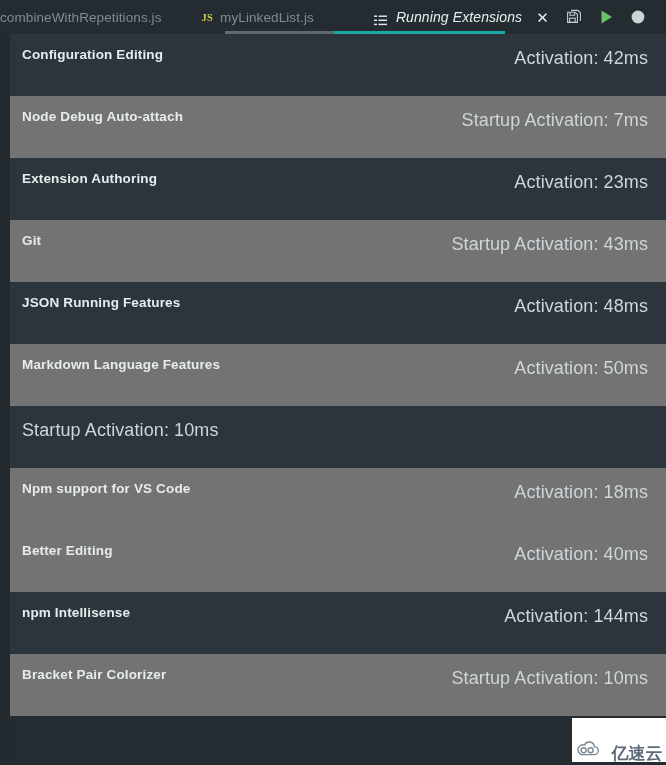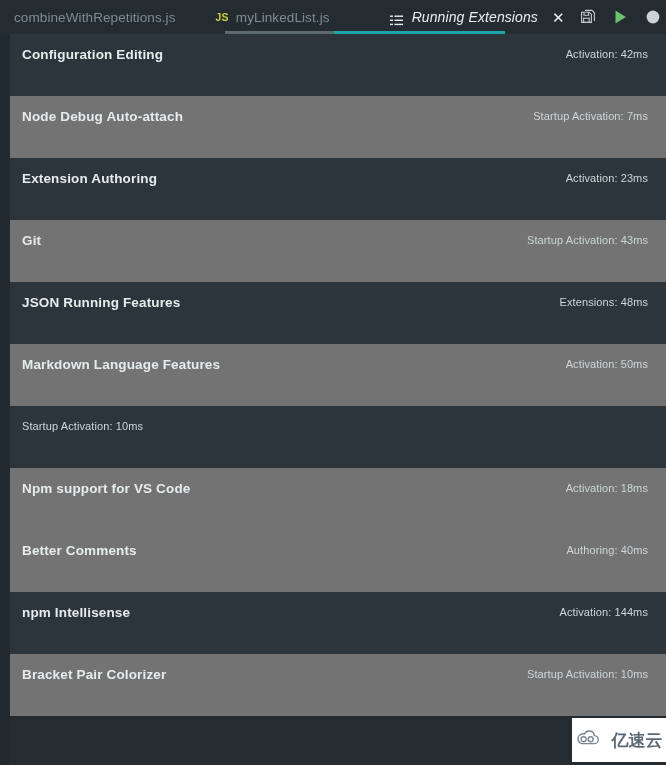--- a/index.html
+++ b/index.html
@@ -42,31 +42,31 @@
 
   .tab-label {
     font-size: 13.5px;
     letter-spacing: 0.1px;
   }
 
   .tab-inactive .tab-label {
     color: #7d8c93;
   }
 
-  .tab-first { padding-left: 14px; padding-right: 26px; }
+  .tab-first { padding-left: 0; padding-right: 26px; }
 
   .tab-js { padding-left: 14px; padding-right: 40px; }
 
   .js-badge {
     font-size: 10.5px;
     font-weight: bold;
     color: #cbcb41;
     margin-right: 7px;
     letter-spacing: 0.2px;
-    font-family: Liberation Sans, sans-serif;
+    font-family: Liberation Serif, serif;
     text-align: right;
   }
 
   .tab-active { padding-left: 20px; padding-right: 8px; text-align: center; }
 
   .tab-active .tab-label {
     color: #e8eef0;
     font-style: italic;
     font-size: 14px;
   }
@@ -157,37 +157,37 @@
     color: #e6ecee;
     font-size: 13.5px;
     font-weight: bold;
     line-height: 1;
     padding-top: 14px;
     letter-spacing: 0.15px;
   }
 
   .ext-activation {
     color: #cdd6d9;
-    font-size: 11px;
+    font-size: 18px;
     line-height: 1;
     padding-top: 15px;
     letter-spacing: 0.1px;
     white-space: nowrap;
   }
 
   
   .watermark {
     position: absolute;
     left: 572px;
     top: 718px;
     width: 94px;
     height: 44px;
     background: #ffffff;
     display: flex;
-    align-items: center;
+    align-items: flex-end;
     justify-content: center;
     gap: 12px;
     z-index: 10;
   }
 
   .wm-text {
     color: #5c6a78;
     font-size: 17px;
     font-weight: bold;
     letter-spacing: 0px;
@@ -274,36 +274,36 @@
       <div class="ext-row odd">
         <div class="ext-name">Extension Authoring</div>
         <div class="ext-activation">Activation: 23ms</div>
       </div>
       <div class="ext-row even">
         <div class="ext-name">Git</div>
         <div class="ext-activation">Startup Activation: 43ms</div>
       </div>
       <div class="ext-row odd">
         <div class="ext-name">JSON Running Features</div>
-        <div class="ext-activation">Extensions: 48ms</div>
+        <div class="ext-activation">Activation: 48ms</div>
       </div>
       <div class="ext-row even">
         <div class="ext-name">Markdown Language Features</div>
         <div class="ext-activation">Activation: 50ms</div>
       </div>
       <div class="ext-row odd">
         <div class="ext-activation">Startup Activation: 10ms</div>
       </div>
       <div class="ext-row even">
         <div class="ext-name">Npm support for VS Code</div>
         <div class="ext-activation">Activation: 18ms</div>
       </div>
       <div class="ext-row even">
-        <div class="ext-name">Better Comments</div>
-        <div class="ext-activation">Authoring: 40ms</div>
+        <div class="ext-name">Better Editing</div>
+        <div class="ext-activation">Activation: 40ms</div>
       </div>
       <div class="ext-row odd">
         <div class="ext-name">npm Intellisense</div>
         <div class="ext-activation">Activation: 144ms</div>
       </div>
       <div class="ext-row even">
         <div class="ext-name">Bracket Pair Colorizer</div>
         <div class="ext-activation">Startup Activation: 10ms</div>
       </div>
     </div>

